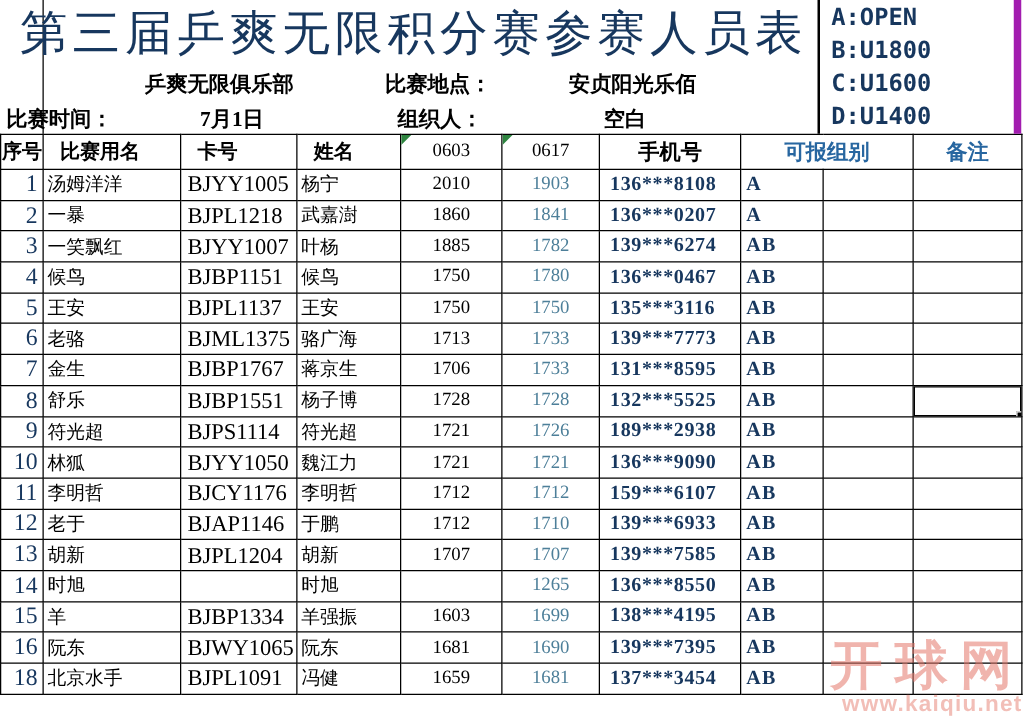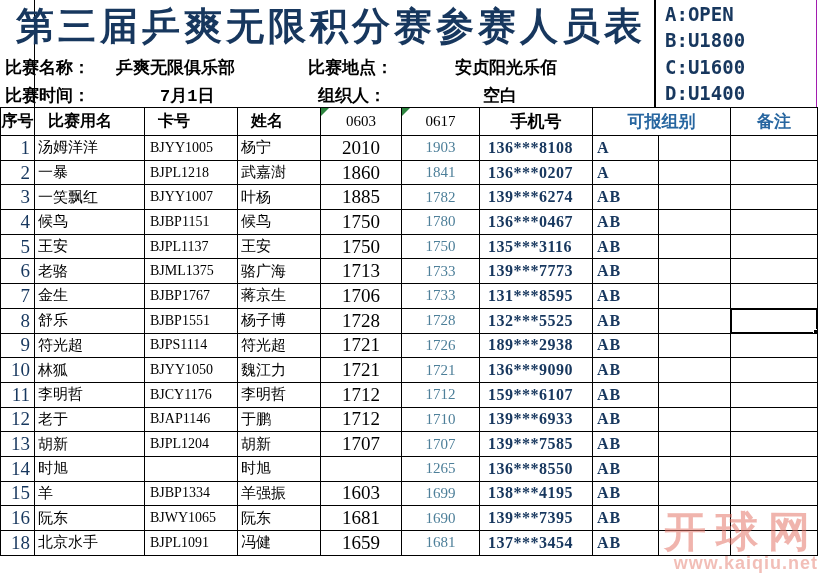--- a/index.html
+++ b/index.html
@@ -7,26 +7,26 @@
   .sheet {
     position:relative; width:822px; height:581px;
     background:#fff; overflow:hidden;
     font-family:"Liberation Serif","DejaVu Serif",serif;
   }
   
   .top-area { position:absolute; left:0; top:0; width:822px; height:107px; }
   .vline-a { position:absolute; left:34px; top:0; width:1px; height:107px; background:#000; }
   .page-title {
     position:absolute; left:16px; top:1px; width:636px; height:50px;
-    font-size:38px; font-weight:bold; letter-spacing:4px; color:#17375e;
+    font-size:38px; font-weight:normal; letter-spacing:4px; color:#17375e;
     white-space:nowrap; z-index:2;
   }
   .legend {
     position:absolute; left:654px; top:0; width:163px; height:107px;
-    border-left:2px solid #000; border-right:1px solid #a21caf;
+    border-left:2px solid #000; border-right:6px solid #a21caf;
     padding:1px 0 0 9px; z-index:2; background:transparent;
   }
   .legend .lg-item {
     font-family:"DejaVu Sans Mono","Liberation Mono",monospace;
     font-size:19px; line-height:26.4px; font-weight:bold; color:#17375e;
     white-space:nowrap;
   }
   .info-label, .info-value {
     position:absolute; font-size:17px; font-weight:bold; color:#000;
     white-space:nowrap; z-index:2;
@@ -47,22 +47,22 @@
   th { font-weight:bold; font-size:16px; color:#000; text-align:center; }
   th.h-left { text-align:left; padding-left:13px; }
   th.h-num  { font-weight:normal; font-size:15px; position:relative; }
   th.h-blue { color:#2766a0; font-size:17px; }
   th.h-num::before {
     content:""; position:absolute; left:0; top:0;
     border-top:8px solid #2e8540; border-right:8px solid transparent;
   }
   td.c-seq   { text-align:right; padding-right:4px; font-size:19px; color:#17375e; }
   td.c-name, td.c-real { text-align:left; padding-left:3px; font-size:15px; color:#000; }
-  td.c-card  { text-align:left; padding-left:5px; font-size:14px; color:#000; }
-  td.c-0603  { text-align:center; font-size:19px; color:#000; }
+  td.c-card  { text-align:left; padding-left:5px; font-size:18px; color:#000; }
+  td.c-0603  { text-align:center; font-size:15px; color:#000; }
   td.c-0617  { text-align:center; font-size:15px; color:#4d7f99; }
   td.c-phone { text-align:left; padding-left:8px; font-size:16px; font-weight:bold; color:#17375e; letter-spacing:0.5px; }
   td.c-grp   { text-align:left; padding-left:4px; font-size:16px; font-weight:bold; color:#17375e; letter-spacing:1px; }
   td.selected { position:relative; }
   td.selected::after {
     content:""; position:absolute; left:-1px; top:-1px; right:-1px; bottom:-1px;
     border:2px solid #000; pointer-events:none;
   }
   td.selected::before {
     content:""; position:absolute; right:-3px; bottom:-3px; width:5px; height:5px;
@@ -93,27 +93,26 @@
 
     <div class="page-title">第三届乒爽无限积分赛参赛人员表</div>
 
     <div class="legend">
       <div class="lg-item">A:OPEN</div>
       <div class="lg-item">B:U1800</div>
       <div class="lg-item">C:U1600</div>
       <div class="lg-item">D:U1400</div>
     </div>
 
-    <span class="info-label r1" style="left:5px;">比赛名称：</span>
     <span class="info-value r1" style="left:116px;">乒爽无限俱乐部</span>
     <span class="info-label r1" style="left:308px;">比赛地点：</span>
     <span class="info-value r1" style="left:455px;">安贞阳光乐佰</span>
 
     <span class="info-label r2" style="left:5px;">比赛时间：</span>
-    <span class="info-value r2" style="left:160px;font-family:Liberation Mono, monospace;">7月1日</span>
+    <span class="info-value r2" style="left:160px;">7月1日</span>
     <span class="info-label r2" style="left:318px;">组织人：</span>
     <span class="info-value r2" style="left:483px;">空白</span>
   </div>
 
   <table class="roster">
     <colgroup>
       <col style="width:34px">
         <col style="width:110px">
         <col style="width:93px">
       <col style="width:83px">

